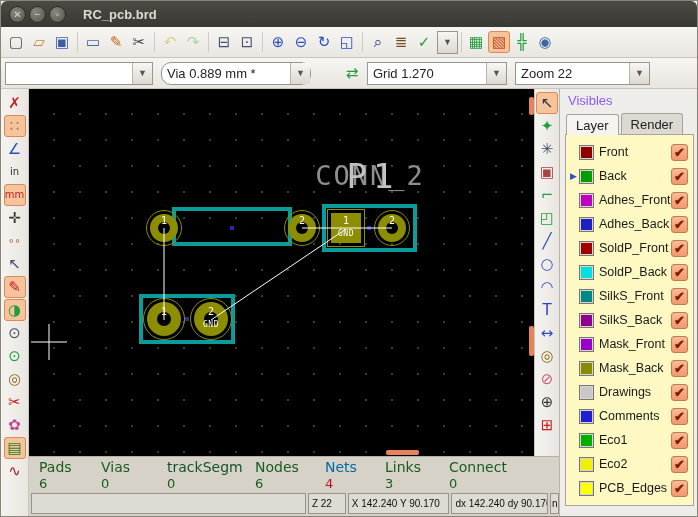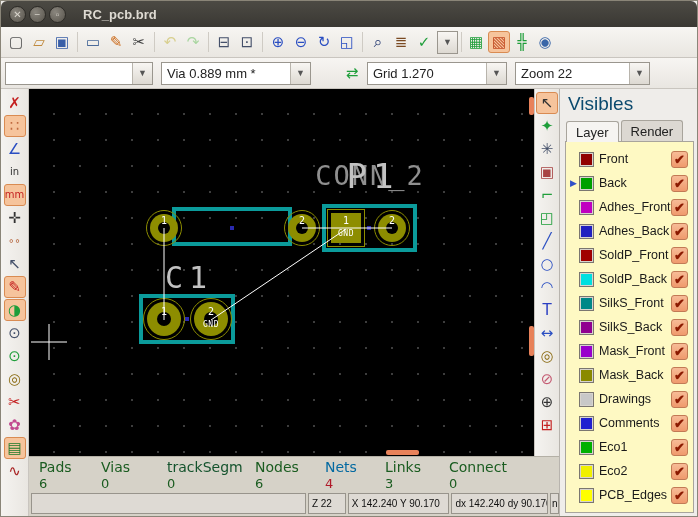--- a/index.html
+++ b/index.html
@@ -26,21 +26,21 @@
   .vsep{width:1px;height:20px;background:#cfcbc4;margin:0 3px;flex:0 0 auto;}
   .combo{display:flex;align-items:center;background:#ffffff;border:1px solid #9a968e;height:23px;
          font-size:13px;color:#222;padding-left:5px;}
   .carr{margin-left:auto;width:20px;align-self:stretch;background:linear-gradient(#f8f6f3,#ddd9d2);
         border-left:1px solid #b8b4ac;display:flex;align-items:center;justify-content:center;
         font-size:9px;color:#555;}
   #layer-combo{width:132px;margin-left:6px;}
   #sel-swatch{width:13px;height:13px;border:1px solid #555;margin-right:6px;flex:0 0 auto;}
   #layer-arrow-btn{width:21px;height:23px;margin-left:2px;background:linear-gradient(#f8f6f3,#ddd9d2);
         border:1px solid #9a968e;display:flex;align-items:center;justify-content:center;font-size:9px;color:#555;}
-  #track-combo{width:148px;} #via-combo{width:150px;margin-left:8px;}
+  #track-combo{width:148px;} #via-combo{width:150px;margin-left:8px;border-radius:10px;}
   #grid-combo{width:140px;margin-left:4px;} #zoom-combo{width:135px;margin-left:8px;}
   #autowidth-btn{margin-left:30px;}
   
   .sidebar{position:absolute;display:flex;flex-direction:column;align-items:center;gap:1px;padding-top:3px;
            background:linear-gradient(90deg,#f5f3f0,#e9e6e1);}
   #left-toolbar{left:0;top:88px;width:28px;height:429px;border-right:1px solid #c9c5bf;}
   #right-toolbar{left:533px;top:88px;width:25px;height:367px;border-left:1px solid #c9c5bf;}
   
   #canvas{position:absolute;left:28px;top:88px;width:505px;height:367px;background:#000;overflow:hidden;
           background-image:radial-gradient(circle,#3d3d3d 1.2px,transparent 1.4px);
@@ -72,21 +72,21 @@
   .slabel{font-family:"DejaVu Sans",sans-serif;font-size:14px;}
   .svalue{font-family:"DejaVu Sans",sans-serif;font-size:13px;margin-top:1px;}
   #status2{position:absolute;left:28px;top:488px;width:530px;height:29px;background:#d6d2c8;
            display:flex;gap:2px;align-items:center;padding-left:2px;}
   .fld{height:21px;border:1px solid #98948c;background:#dedad4;font-size:10px;color:#111;
        display:flex;align-items:center;padding:0 3px;white-space:nowrap;overflow:hidden;}
   #fld-filter{width:276px;} #fld-z{width:38px;} #fld-xy{width:102px;} #fld-dxy{width:97px;} #fld-units{width:9px;padding:0 1px;}
   
   #panel{position:absolute;left:558px;top:88px;width:140px;height:429px;background:#efedea;
          border-left:1px solid #b8b4ae;}
-  .ptitle{font-size:19px;color:#0c4a6e;padding:4px 8px 3px;}
+  .ptitle{font-size:13px;color:#8b5cf6;padding:4px 8px 3px;}
   .tabs{display:flex;gap:2px;padding:2px 0 0 6px;}
   .tab{padding:3px 9px 2px;font-size:13px;color:#222;border:1px solid #a8a49c;border-bottom:none;
        border-radius:3px 3px 0 0;background:#dcd8d2;}
   .tab.active{background:#f6f4f1;position:relative;top:1px;}
   .listbox{margin:0 5px 5px;border:1px solid #a8a49c;background:#fef9c3;height:372px;padding-top:5px;overflow:hidden;}
   .lrow{display:flex;align-items:center;height:24px;padding:0 5px 0 2px;}
   .larrow{width:11px;font-size:9px;color:#3050c8;text-align:center;flex:0 0 auto;}
   .lswatch{width:15px;height:15px;border:1px solid #7a7670;box-shadow:inset 0 0 0 1px #d8d4ce;
            margin-right:5px;flex:0 0 auto;}
   .llabel{font-size:12.5px;color:#1a1a1a;flex:1 1 auto;white-space:nowrap;overflow:hidden;}
@@ -281,21 +281,20 @@
         <span class="pnum">1</span>
         <span class="psub">GND</span>
       </div>
       <div class="pad" style="left: 345px; top: 121px; width: 36px; height: 36px; border-color: rgb(141, 141, 0);">
         <span class="pfill" style="background: rgb(141, 141, 0);"></span>
         <span class="phole" style="width: 12px; height: 12px;"></span>
         <span class="pnum">2</span>
       </div>
       <span class="anchor" style="left: 340px; top: 139px;"></span>
       <div class="outl" style="left: 110px; top: 205px; width: 96px; height: 50px; border-color: rgb(11, 155, 155);"></div>
-      <div class="cref" style="left: 160px; top: 188px; font-size: 30px; color: rgb(194, 194, 194);">C1</div>
       <div class="pad" style="left: 114px; top: 209px; width: 42px; height: 42px; border-color: rgb(141, 141, 0);">
         <span class="pfill" style="background: rgb(141, 141, 0);"></span>
         <span class="phole" style="width: 14px; height: 14px;"></span>
         <span class="pnum">1</span>
       </div>
       <div class="pad" style="left: 161px; top: 209px; width: 42px; height: 42px; border-color: rgb(141, 141, 0);">
         <span class="pfill" style="background: rgb(141, 141, 0);"></span>
         <span class="phole" style="width: 14px; height: 14px;"></span>
         <span class="pnum">2</span>
         <span class="psub">GND</span>

